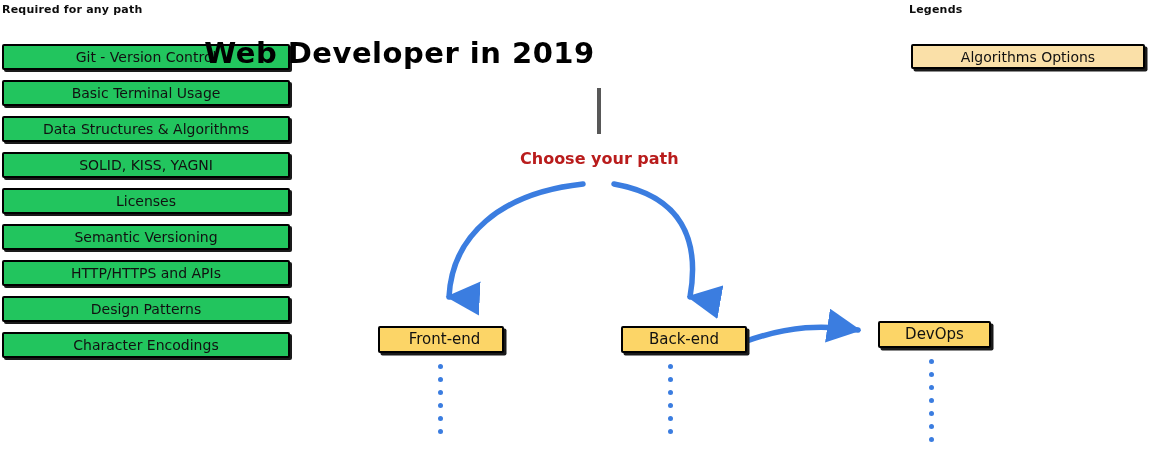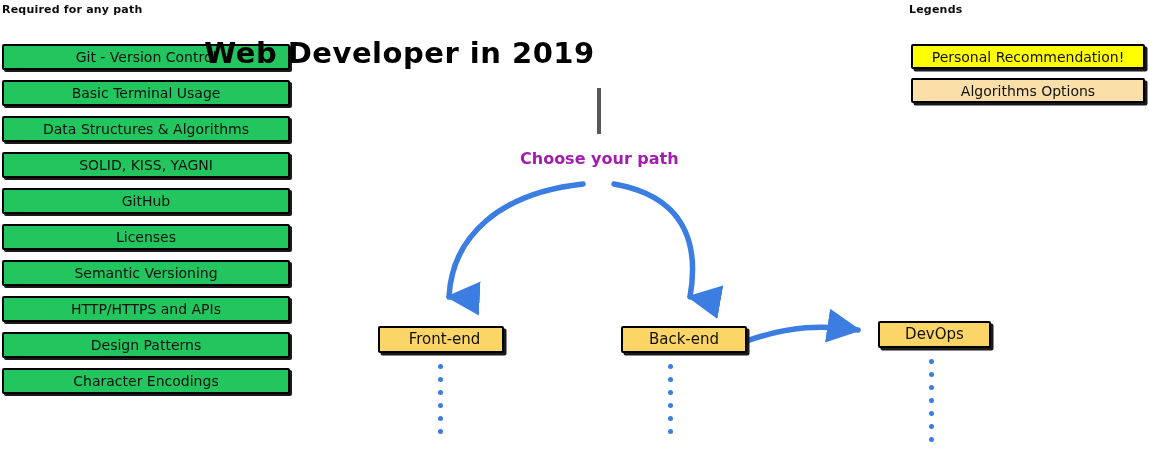--- a/index.html
+++ b/index.html
@@ -74,21 +74,21 @@
     width: 4px;
     height: 46px;
     background: #585858;
   }
 
   #choose-path-label {
     left: 520px;
     top: 149px;
     font-size: 16px;
     font-weight: bold;
-    color: #a21caf;
+    color: #b91c1c;
     white-space: nowrap;
   }
 
   
   #arrow-layer {
     left: 0;
     top: 0;
     width: 1149px;
     height: 460px;
     pointer-events: none;
@@ -172,23 +172,20 @@
   <div class="req-item">
     <span class="req-item-label">Basic Terminal Usage</span>
   </div>
   <div class="req-item">
     <span class="req-item-label">Data Structures &amp; Algorithms</span>
   </div>
   <div class="req-item">
     <span class="req-item-label">SOLID, KISS, YAGNI</span>
   </div>
   <div class="req-item">
-    <span class="req-item-label">GitHub</span>
-  </div>
-  <div class="req-item">
     <span class="req-item-label">Licenses</span>
   </div>
   <div class="req-item">
     <span class="req-item-label">Semantic Versioning</span>
   </div>
   <div class="req-item">
     <span class="req-item-label">HTTP/HTTPS and APIs</span>
   </div>
   <div class="req-item">
     <span class="req-item-label">Design Patterns</span>
@@ -255,19 +252,16 @@
     <span></span>
     <span></span>
     <span></span>
     <span></span>
     <span></span>
   </div>
 
 <div class="abs section-heading" id="legends-heading">Legends</div>
 
 <div class="abs" id="legends-list">
-  <div class="legend-item legend-recommend">
-    <span class="legend-item-label">Personal Recommendation!</span>
-  </div>
   <div class="legend-item legend-available">
     <span class="legend-item-label">Algorithms Options</span>
   </div>
 </div>
 
 </body></html>

